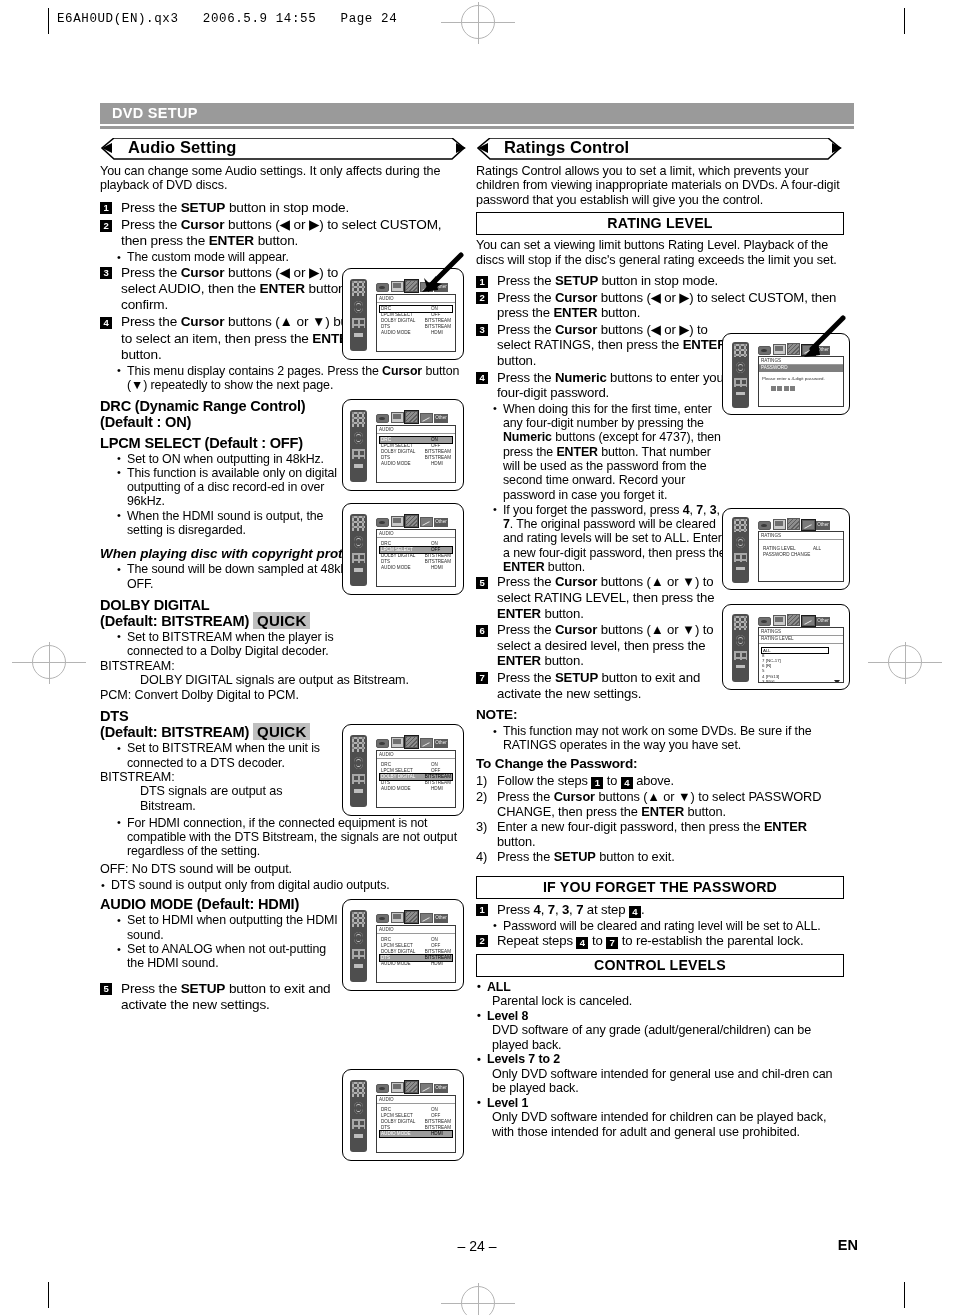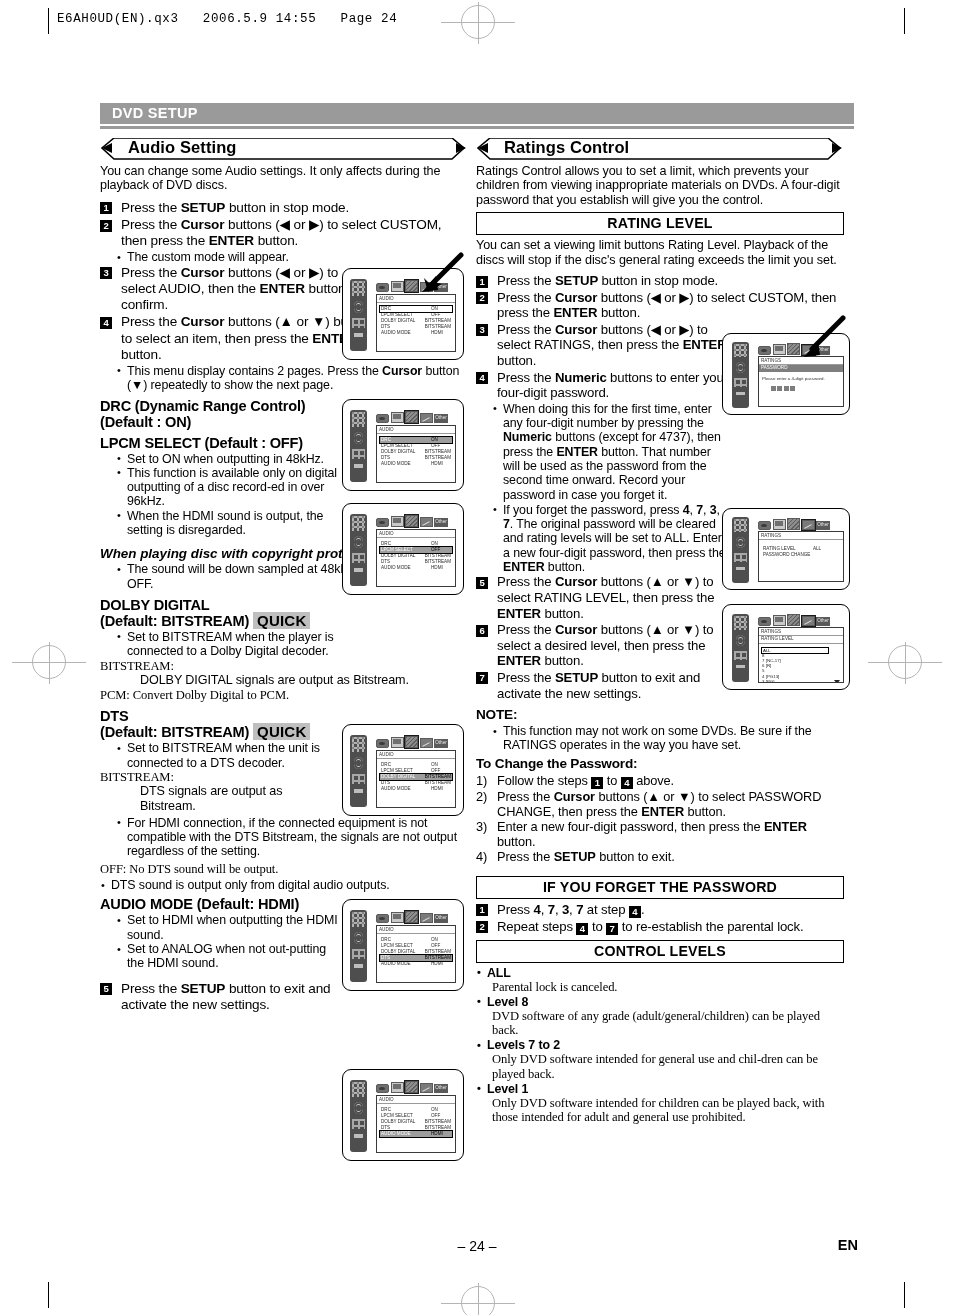--- a/index.html
+++ b/index.html
@@ -183,21 +183,20 @@
     font-style: italic;
     line-height: 15px;
   }
   .indent {
     margin-left: 16px;
   }
   .plain {
     font-size: 12.6px;
     line-height: 14.6px;
     letter-spacing: -0.1px;
-    font-family: Liberation Serif, serif;
   }
   .hang {
     font-size: 12.6px;
     line-height: 14.6px;
     padding-left: 40px;
     text-indent: 0;
     letter-spacing: -0.1px;
   }
   .quick {
     background: #bfbfbf;
@@ -645,20 +644,21 @@
         <span class="olnum">4)</span>
         <span>Press the <b>SETUP</b> button to exit.</span>
       </div>
 
       <div class="boxhead" style="margin-top:12px">IF YOU FORGET THE PASSWORD</div>
 
       <div class="step tight">
         <span class="stepnum">1</span>
         <span>Press <b>4</b>, <b>7</b>, <b>3</b>, <b>7</b> at step <span class="numinline">4</span>.</span>
       </div>
+      <div class="bullet indent">Password will be cleared and rating level will be set to ALL.</div>
       <div class="step tight">
         <span class="stepnum">2</span>
         <span>Repeat steps <span class="numinline">4</span> to <span class="numinline">7</span> to re-establish the parental lock.</span>
       </div>
 
       <div class="boxhead" style="">CONTROL LEVELS</div>
 
       <div class="bullet" style="font-weight:bold">ALL</div>
       <div class="plain indent">Parental lock is canceled.</div>
       <div class="bullet" style="font-weight:bold">Level 8</div>

